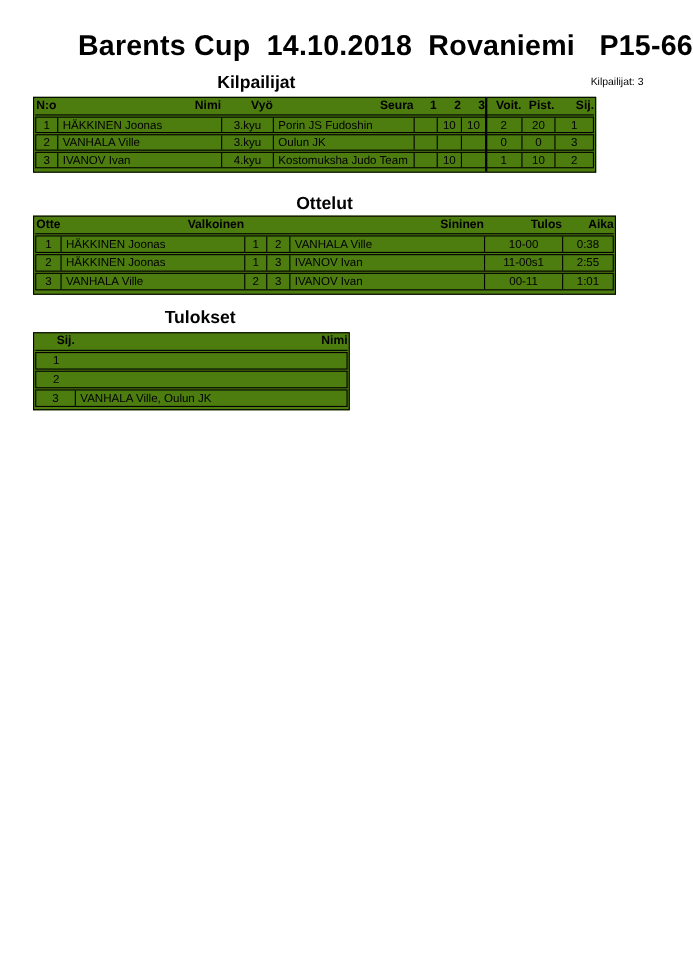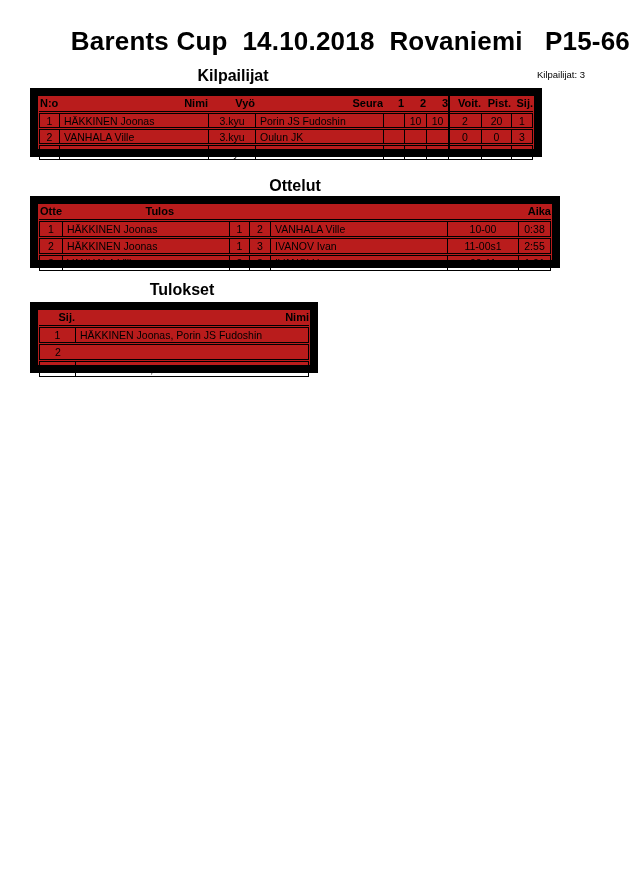--- a/index.html
+++ b/index.html
@@ -8,21 +8,21 @@
 
   .doc-title{position:absolute;top:26px;left:22px;width:608px;text-align:right;
     font-size:26px;font-weight:bold;white-space:pre;letter-spacing:.2px}
 
   .sec-label{position:absolute;width:120px;text-align:center;font-size:16px;font-weight:bold}
   .lbl-kilpailijat{top:67px;left:173px}
   .lbl-ottelut{top:177px;left:235px}
   .lbl-tulokset{top:281px;left:122px}
   .count-label{position:absolute;top:69px;left:485px;width:100px;text-align:right;font-size:9.5px}
 
-  .tbl{position:absolute;box-sizing:border-box;border:8px solid #000000;background:#b91c1c;
+  .tbl{position:absolute;box-sizing:border-box;border:1px solid #000000;background:#4d7c0f;
     padding:0 1px 1px 1px}
   .hrow{display:flex;height:15px;line-height:15px;border-bottom:1px solid #000;
     font-weight:bold;font-size:11px}
   .hrow > div{text-align:right;overflow:hidden;white-space:nowrap;box-sizing:border-box}
   .drow{display:flex;height:15px;line-height:12px;border:1px solid #000;margin-top:1px;
     font-size:10.5px;box-sizing:border-box;align-items:center}
   .drow > div{border-right:1px solid #000;text-align:center;overflow:hidden;
     white-space:nowrap;box-sizing:border-box;height:100%;line-height:12px;
     display:flex;align-items:center;justify-content:center}
   .drow > div:last-child{border-right:none}
@@ -120,22 +120,24 @@
       <div class="w-pts">10</div>
       <div class="w-place">2</div>
     </div>
   </div>
 
   <div class="sec-label lbl-ottelut">Ottelut</div>
 
   <div class="tbl t2">
     <div class="hrow">
       <div class="w-match head-left">Ottelu</div>
+      <div class="w-white">Valkoinen</div>
       <div class="w-n1"></div>
       <div class="w-n2"></div>
+      <div class="w-blue">Sininen</div>
       <div class="w-result">Tulos</div>
       <div class="w-time">Aika</div>
     </div>
     <div class="drow">
       <div class="w-match">1</div>
       <div class="w-white cell-left">HÄKKINEN Joonas</div>
       <div class="w-n1">1</div>
       <div class="w-n2">2</div>
       <div class="w-blue cell-left">VANHALA Ville</div>
       <div class="w-result">10-00</div>
@@ -163,21 +165,20 @@
 
   <div class="sec-label lbl-tulokset">Tulokset</div>
 
   <div class="tbl t3">
     <div class="hrow">
       <div class="w-place3">Sij.</div>
       <div class="w-name3">Nimi</div>
     </div>
     <div class="drow">
       <div class="w-place3">1</div>
-      <div class="w-name3 cell-left">HÄKKINEN Joonas, Porin JS Fudoshin</div>
     </div>
     <div class="drow">
       <div class="w-place3">2</div>
     </div>
     <div class="drow">
       <div class="w-place3">3</div>
       <div class="w-name3 cell-left">VANHALA Ville, Oulun JK</div>
     </div>
   </div>
 

